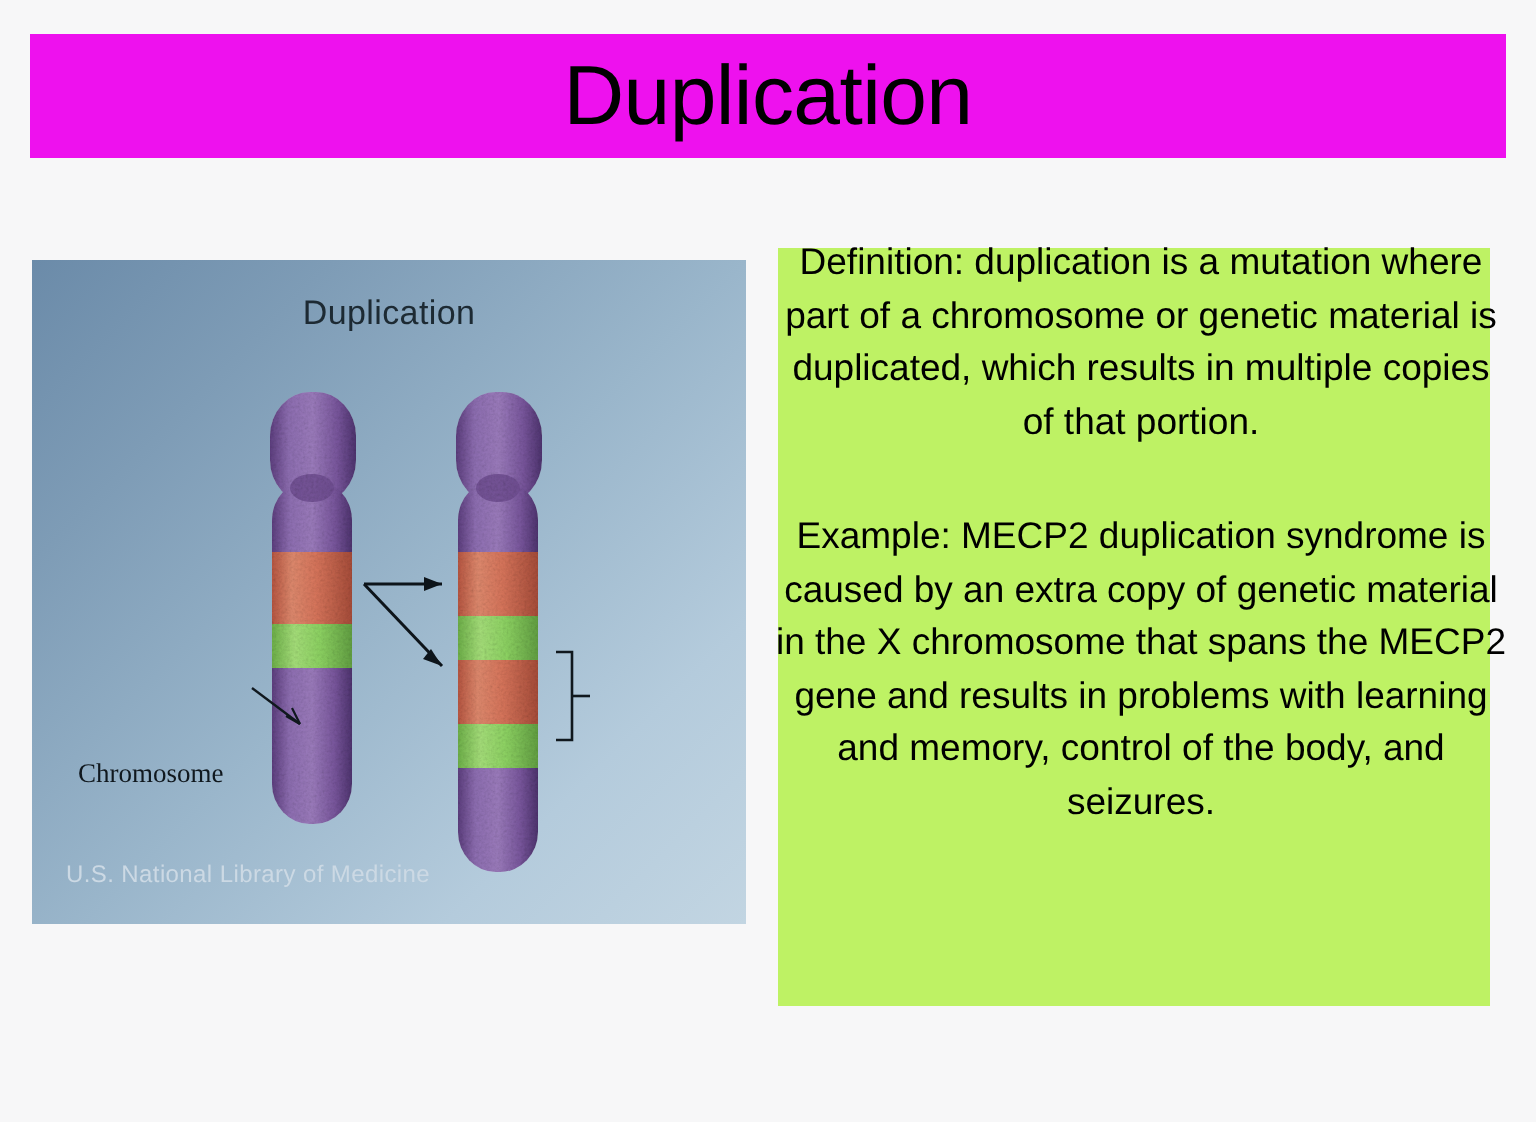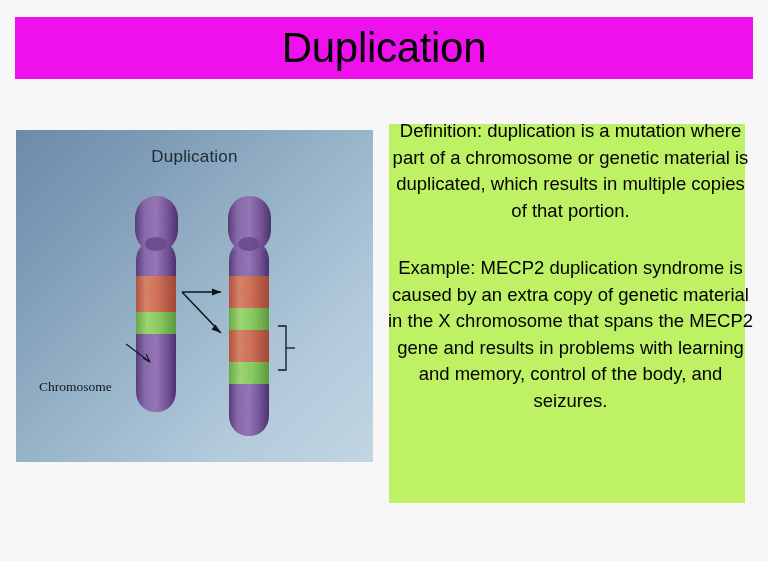--- a/index.html
+++ b/index.html
@@ -227,20 +227,21 @@
     </g>
   </svg>
 
   <div class="label-chromosome">Chromosome</div>
 
   <div class="label-dup">
     <div>Duplicated</div>
 
   </div>
 
+  <div class="fig-credit">U.S. National Library of Medicine</div>
 </div>
 
 <div class="text-panel">
   <div class="body-copy">
     <p class="para">Definition: duplication is a mutation where part of a chromosome or genetic material is duplicated, which results in multiple copies of that portion.</p>
     <p class="para">Example: MECP2 duplication syndrome is caused by an extra copy of genetic material in the X chromosome that spans the MECP2 gene and results in problems with learning and memory, control of the body, and seizures.</p>
   </div>
 </div>
 
 </body></html>

